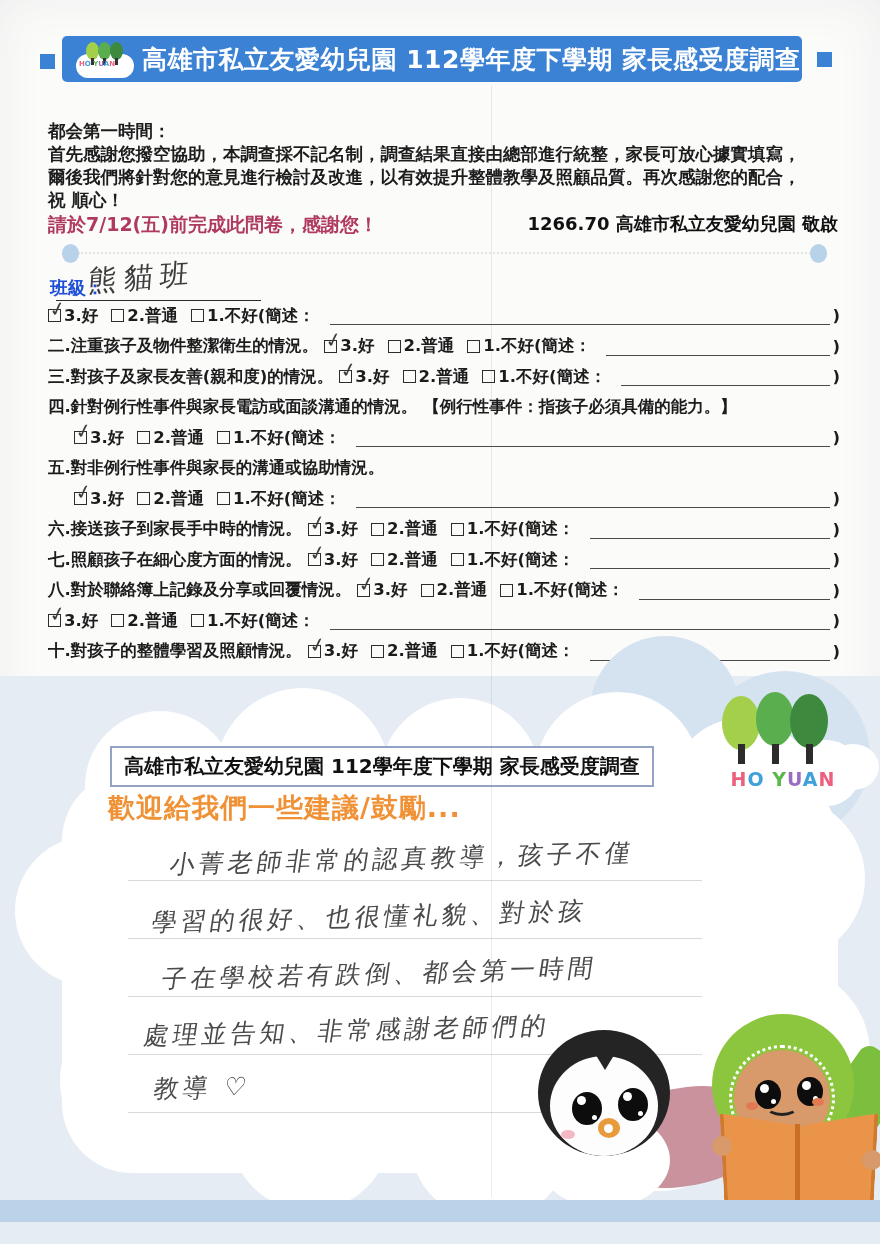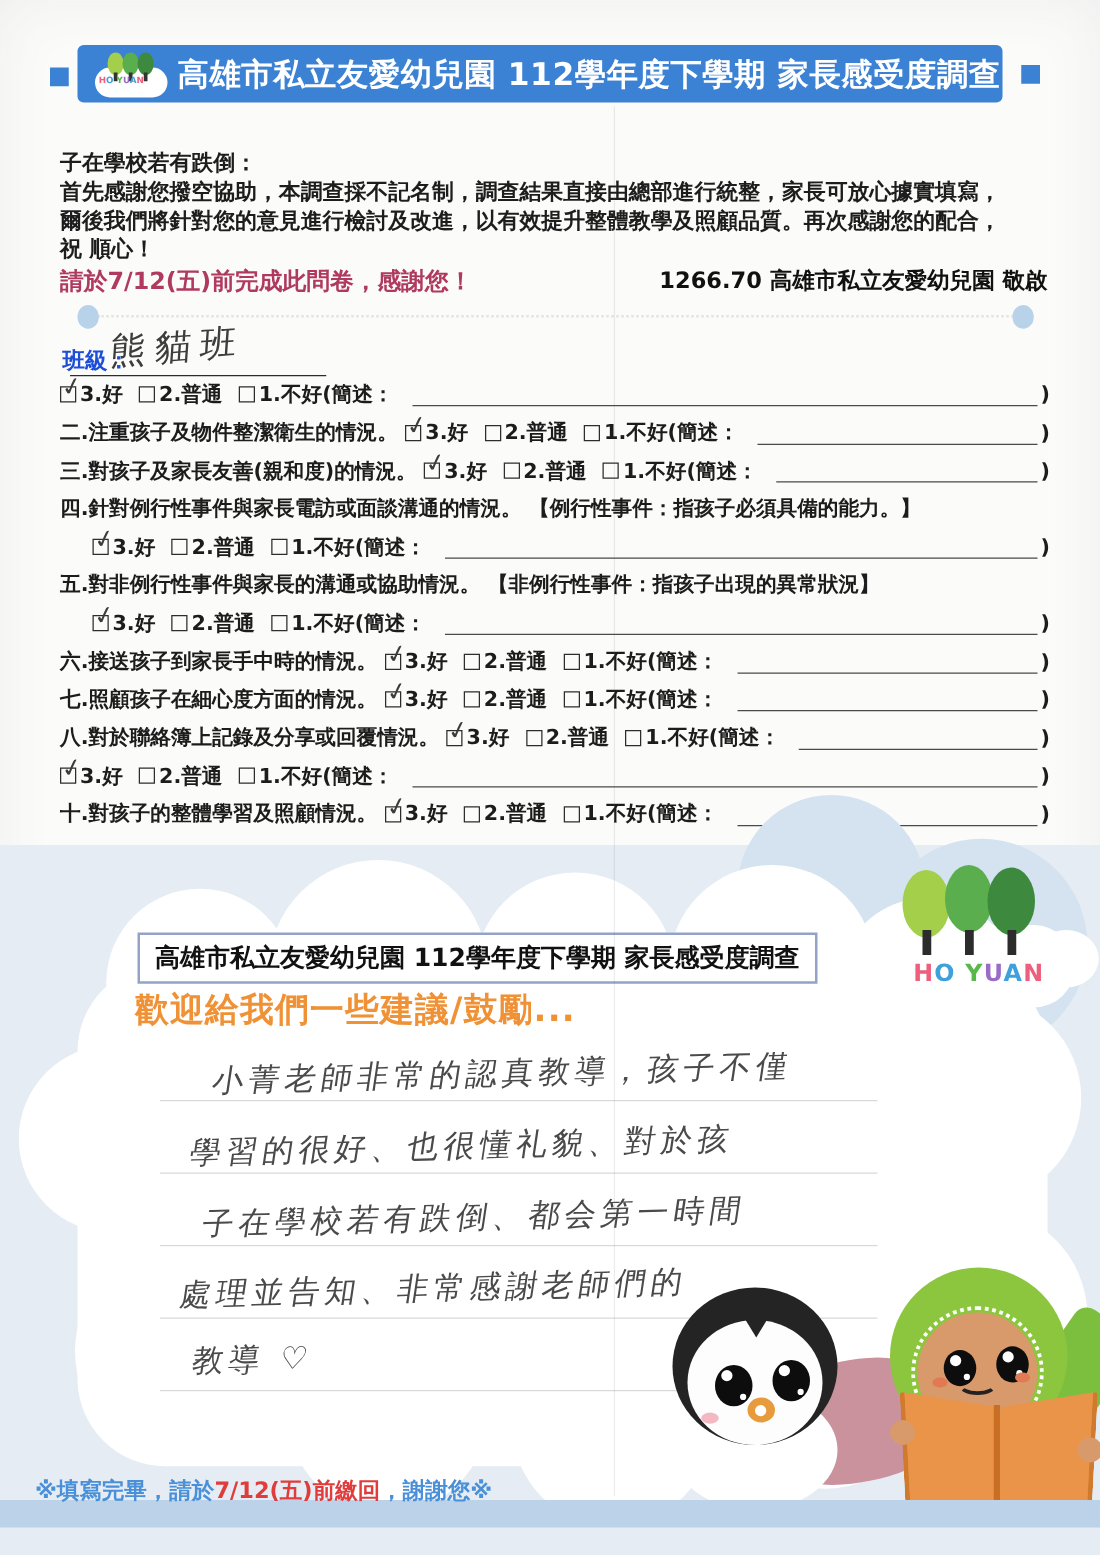--- a/index.html
+++ b/index.html
@@ -128,21 +128,21 @@
       <div class="mini-tree" style="left:34px;background:#3d8a3f"></div>
       <div class="mini-trunk" style="left:15px"></div>
       <div class="mini-trunk" style="left:27px"></div>
       <div class="mini-trunk" style="left:39px"></div>
       <div class="mini-letters"><span style="color: rgb(238, 95, 126);">H</span><span style="color: rgb(63, 160, 220);">O</span><span> </span><span style="color: rgb(88, 184, 73);">Y</span><span style="color: rgb(154, 108, 197);">U</span><span style="color: rgb(63, 160, 220);">A</span><span style="color: rgb(238, 95, 126);">N</span></div>
     </div>
     <div class="header-title">高雄市私立友愛幼兒園 112學年度下學期 家長感受度調查</div>
   </div>
 
   <div class="greeting">
-    <div>子在學校若有跌倒：</div>
+    <div>都会第一時間：</div>
     <div>首先感謝您撥空協助，本調查採不記名制，調查結果直接由總部進行統整，家長可放心據實填寫，</div>
     <div>爾後我們將針對您的意見進行檢討及改進，以有效提升整體教學及照顧品質。再次感謝您的配合，</div>
     <div class="wish">祝 順心！</div>
   </div>
 
   <div class="deadline-notice">請於7/12(五)前完成此問卷，感謝您！</div>
   <div class="deadline-signature">1266.70  高雄市私立友愛幼兒園 敬啟</div>
 
   <div class="sep-line"></div>
   <div class="sep-dot left"></div>
@@ -218,21 +218,20 @@
         </span>
         <span class="opt">
           <span class="cb"></span>
           <span class="opt-label">1.不好(簡述：</span>
         </span>
         <span class="blank"></span>
         <span class="paren">)</span>
       </div>
       <div class="q-line">
         <span class="q-text">五.對非例行性事件與家長的溝通或協助情況。</span>
-        <span class="q-note">【非例行性事件：指孩子出現的異常狀況】</span>
       </div>
       <div class="q-line indent">
         <span class="opt">
           <span class="cb checked"></span>
           <span class="opt-label">3.好</span>
         </span>
         <span class="opt">
           <span class="cb"></span>
           <span class="opt-label">2.普通</span>
         </span>
@@ -396,18 +395,15 @@
     <div class="blush" style="left:746px;top:1102px;width:12px;height:8px;background:#e17a52;"></div>
     <div class="blush" style="left:812px;top:1098px;width:12px;height:8px;background:#e17a52;"></div>
     <div class="book-left"></div>
     <div class="book-right"></div>
     <div class="book-spine"></div>
     <div class="hand" style="left:712px;top:1136px;"></div>
     <div class="hand" style="left:862px;top:1150px;"></div>
   </div>
 
   <div class="bottom-strip"></div>
-  <div class="footer-note">
-    <span>※填寫完畢，請於</span><span class="hl">7/12(五)前繳回</span><span>，謝謝您※</span>
-  </div>
 
   <div class="fold-line"></div>
 </div>
 
 </body></html>

